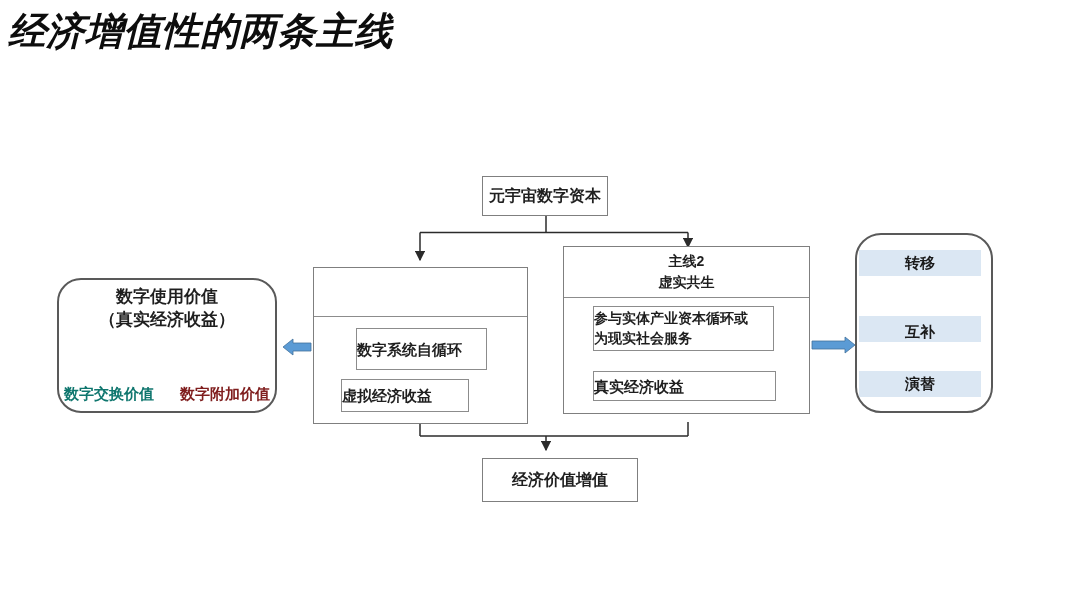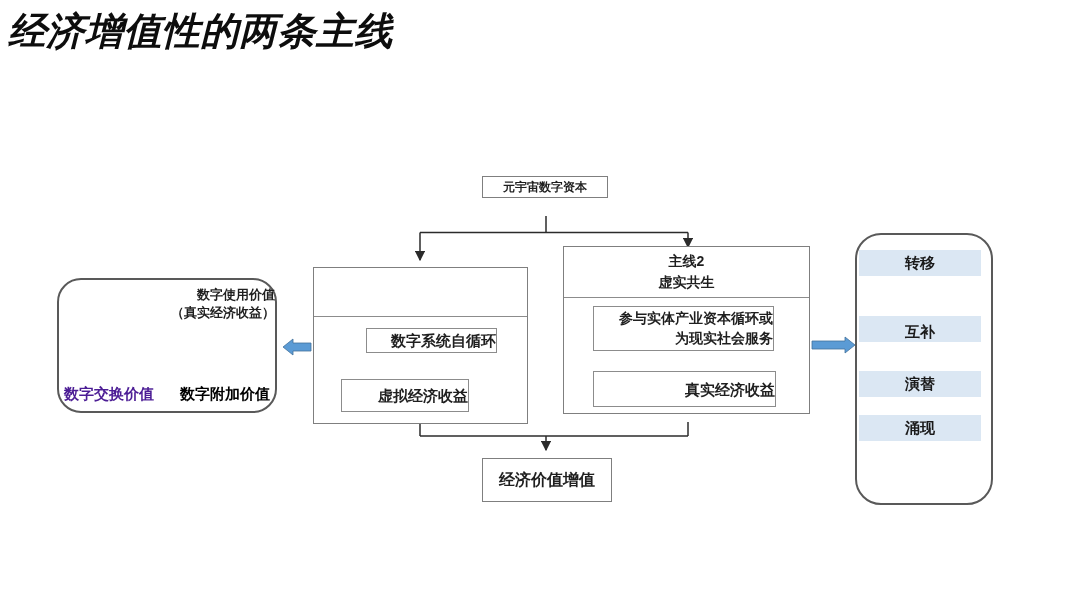--- a/index.html
+++ b/index.html
@@ -31,66 +31,66 @@
     position: absolute;
     background: #fff;
     border: 1.4px solid #7f7f7f;
     display: flex;
     align-items: center;
     justify-content: center;
     text-align: center;
     color: #1f1f1f;
     font-weight: 600;
   }
-  .root-box   { left: 482px; top: 176px; width: 126px; height: 22px; font-size: 12px; }
-  .result-box { left: 482px; top: 458px; width: 130px; height: 44px; font-size: 16px; text-align: center; }
+  .root-box   { left: 482px; top: 176px; width: 126px; height: 40px; font-size: 16px; }
+  .result-box { left: 482px; top: 458px; width: 156px; height: 44px; font-size: 16px; text-align: center; }
 
   .mainline { position: absolute; background: #fff; border: 1.4px solid #7f7f7f; }
   .mainline-1 { left: 313px; top: 267px; width: 215px; height: 157px; }
   .mainline-2 { left: 563px; top: 246px; width: 247px; height: 168px; }
   .mainline-header {
     position: absolute; left: 0; right: 0; top: 0;
     border-bottom: 1.2px solid #8c8c8c;
     text-align: center;
     font-size: 14px; font-weight: 600; color: #1f1f1f;
     line-height: 1.5;
     padding-top: 4px;
   }
   .mainline-1 .mainline-header { height: 49px; }
   .mainline-2 .mainline-header { height: 51px; }
   .step-box {
     position: absolute;
     background: #fff;
     border: 1.1px solid #8c8c8c;
     display: flex; flex-direction: column;
-    align-items: flex-end; justify-content: center;
+    align-items: flex-start; justify-content: center;
     text-align: center;
     font-size: 15px; font-weight: 600; color: #1f1f1f;
     line-height: 1.4;
   }
-  .ml1-step1 { left: 52px; top: 60px;  width: 131px; height: 25px; padding-left: 7px; }
+  .ml1-step1 { left: 42px; top: 60px;  width: 131px; height: 42px; }
   .ml1-step2 { left: 27px; top: 111px; width: 128px; height: 33px; }
   .ml2-step1 { left: 29px; top: 59px;  width: 181px; height: 45px; font-size: 14px; }
-  .ml2-step2 { left: 29px; top: 124px; width: 183px; height: 36px; }
+  .ml2-step2 { left: 29px; top: 124px; width: 183px; height: 30px; }
 
   .rounded-box {
     position: absolute;
     background: #fff;
     border: 2px solid #595959;
   }
   .triangle-box { left: 57px; top: 278px; width: 220px; height: 135px; border-radius: 24px; }
   .triangle-top-label {
     position: absolute; left: 0; right: 0; top: 6px;
-    text-align: right; font-size: 13px; font-weight: 600;
+    text-align: center; font-size: 17px; font-weight: 600;
     color: #1f1f1f; line-height: 1.35;
   }
-  .triangle-bl { position: absolute; left: 5px;  bottom: 7px; font-size: 15px; font-weight: 700; color: #4c1d95; }
-  .triangle-br { position: absolute; right: 5px; bottom: 7px; font-size: 15px; font-weight: 700; color: #000000; }
-
-  .relation-box { left: 855px; top: 233px; width: 138px; height: 272px; border-radius: 26px; overflow: hidden; }
+  .triangle-bl { position: absolute; left: 5px;  bottom: 7px; font-size: 15px; font-weight: 700; color: #0f766e; }
+  .triangle-br { position: absolute; right: 5px; bottom: 7px; font-size: 15px; font-weight: 700; color: #7f1d1d; }
+
+  .relation-box { left: 855px; top: 233px; width: 138px; height: 180px; border-radius: 26px; overflow: hidden; }
   .relation-band {
     position: absolute;
     left: 2px; width: 122px; height: 26px;
     background: #dbe7f3;
     display: flex; align-items: center; justify-content: center;
     font-size: 15px; font-weight: 700; color: #1a1a1a;
   }
   .relation-band-0 { top: 15px; }
   .relation-band-1 { top: 81px; align-items: flex-end; }
   .relation-band-2 { top: 136px; }

